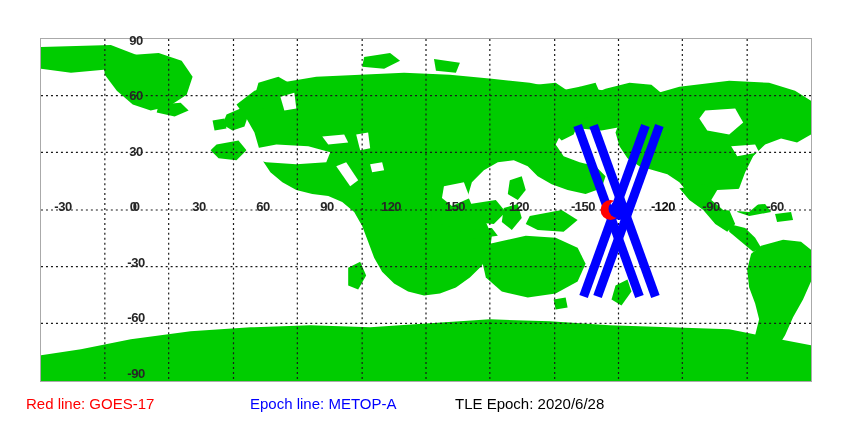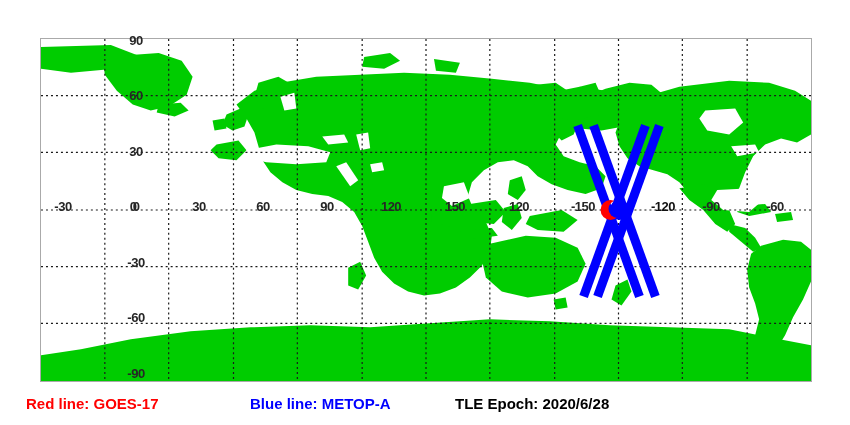--- a/index.html
+++ b/index.html
@@ -63,21 +63,21 @@
     position: absolute;
     left: 0;
     top: 396px;
     width: 850px;
     height: 26px;
   }
   .footer-item {
     position: absolute;
     font-family: "Liberation Sans", sans-serif;
     font-size: 15px;
-    font-weight: bold;
+    font-weight: normal;
     white-space: nowrap;
     line-height: 1;
     top: 0;
   }
   #legend-red  { left: 26px;  color: #ff0000; }
   #legend-blue { left: 250px; color: #0000ff; }
   #legend-epoch{ left: 455px; color: #000000; }
 </style>
 </head>
 <body>
@@ -231,17 +231,17 @@
     <div class="tick-label" style="left:136px; top:95px;">60</div>
     <div class="tick-label" style="left:136px; top:151px;">30</div>
     <div class="tick-label" style="left:133px; top:206px;">0</div>
     <div class="tick-label" style="left:136px; top:262px;">-30</div>
     <div class="tick-label" style="left:136px; top:317px;">-60</div>
     <div class="tick-label" style="left:136px; top:373px;">-90</div>
   </div>
 
   <div id="footer">
     <div class="footer-item" id="legend-red">Red line: GOES-17</div>
-    <div class="footer-item" id="legend-blue">Blue line: METOP-A</div>
+    <div class="footer-item" id="legend-blue">Epoch line: METOP-A</div>
     <div class="footer-item" id="legend-epoch">TLE Epoch: 2020/6/28</div>
   </div>
 
 </div>
 
 </body></html>

